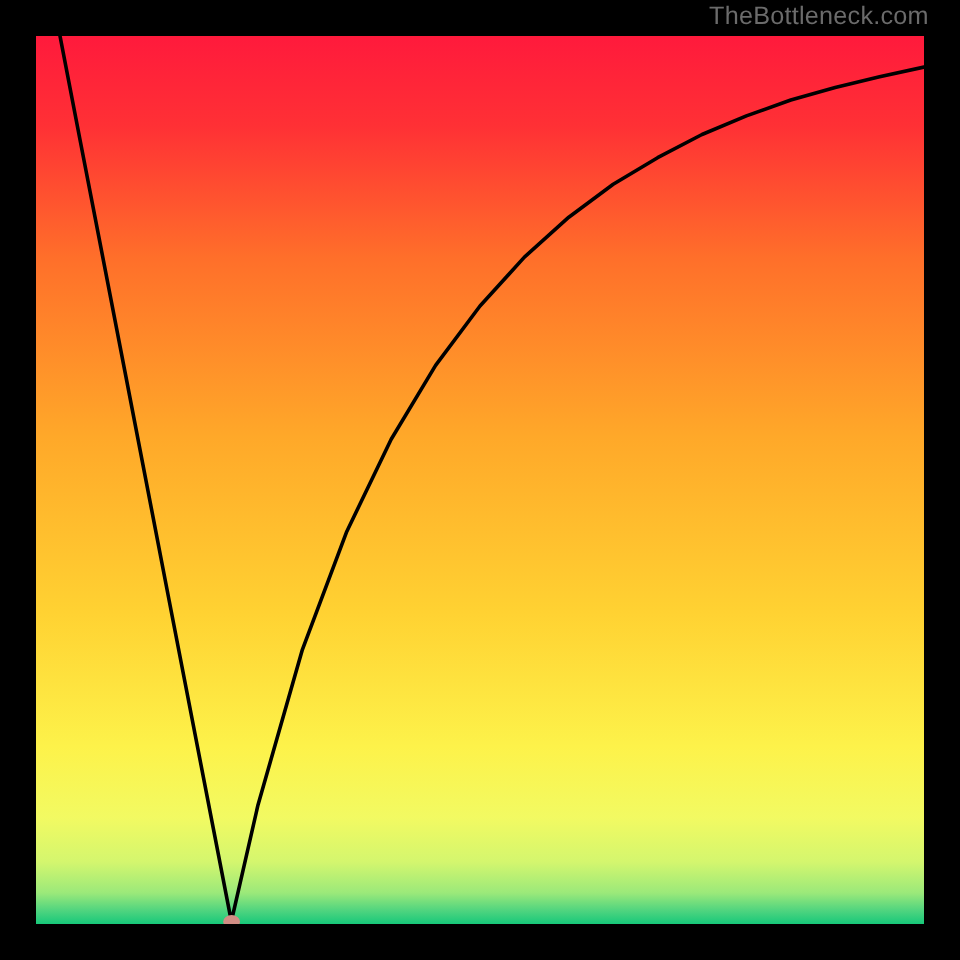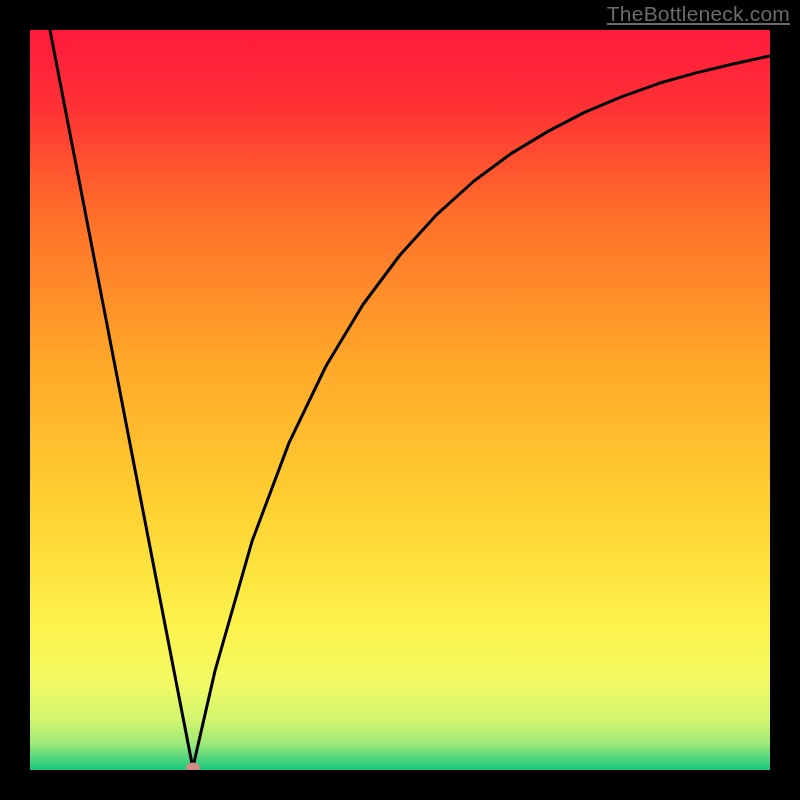--- a/index.html
+++ b/index.html
@@ -13,27 +13,26 @@
   }
   .wrap {
     position: relative;
     width: 800px;
     height: 800px;
     background: #000;
   }
   .attribution {
     position: absolute;
     top: 2px;
-    right: 10px;
+    right: 26px;
     color: #6b6b6b;
     font-size: 21px;
     letter-spacing: 0.2px;
     z-index: 5;
     user-select: none;
-    text-decoration: underline;
   }
   .plot {
     position: absolute;
     left: 30px;
     top: 30px;
     width: 740px;
     height: 740px;
     overflow: hidden;
   }
   .plot svg {

